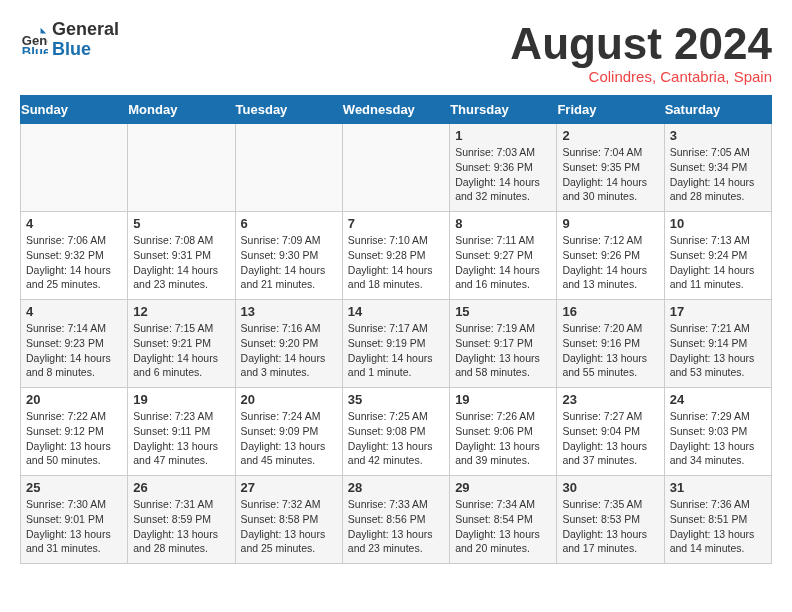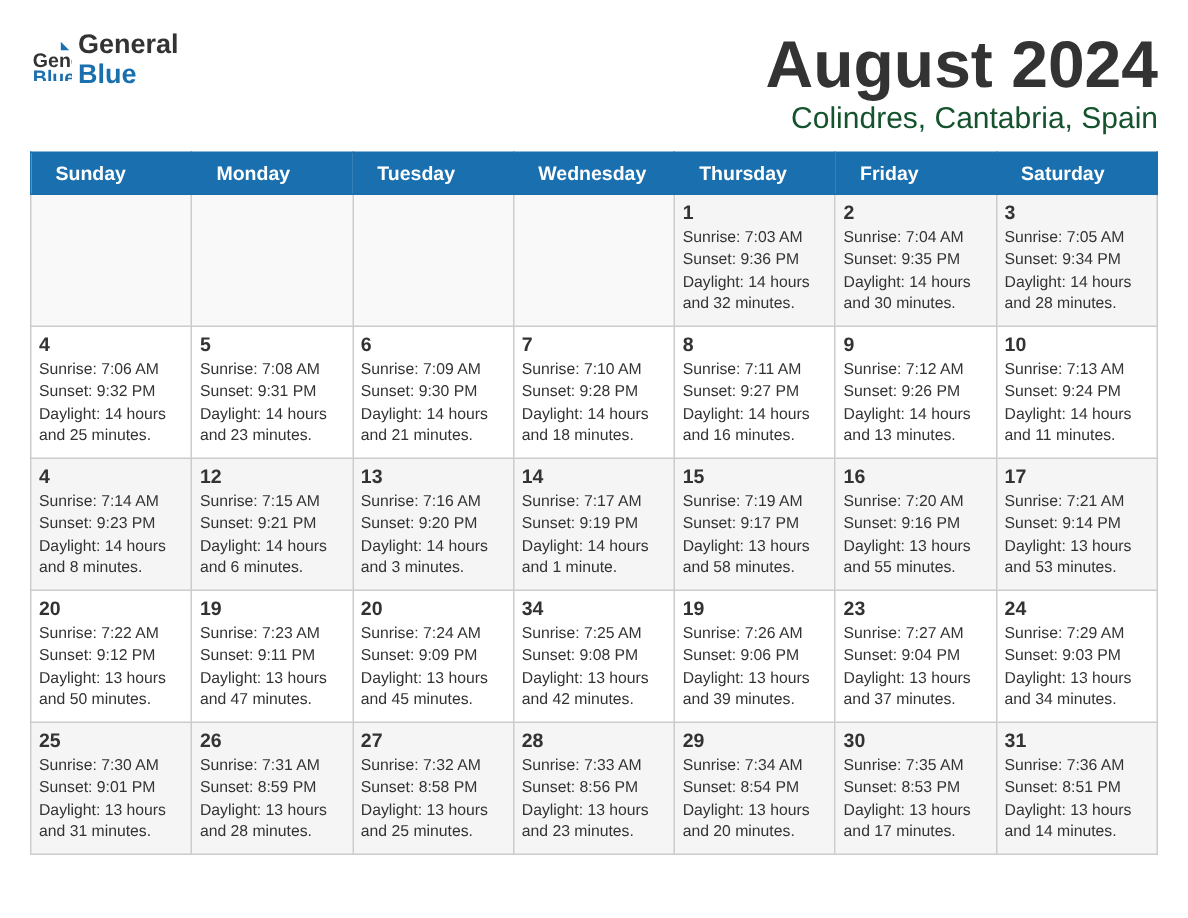--- a/index.html
+++ b/index.html
@@ -34,32 +34,32 @@
     .title-block {
       text-align: right;
     }
     .month-year {
       font-size: 44px;
       font-weight: bold;
       color: #333;
       line-height: 1.1;
     }
     .location {
-      font-size: 20px;
-      color: #14532d;
+      font-size: 15px;
+      color: #ef4444;
     }
     table {
       width: 100%;
       border-collapse: collapse;
       font-size: 11px;
     }
     thead tr th {
       background-color: #1a6faf;
       color: #fff;
-      padding: 6px 16px;
+      padding: 6px 0;
       text-align: left;
       font-size: 13px;
       font-weight: bold;
       border: 1px solid #1a6faf;
     }
     tbody tr td {
       border: 1px solid #ccc;
       vertical-align: top;
       padding: 4px 5px;
       width: calc(100% / 7);
@@ -208,21 +208,21 @@
         </td>
         <td>
           <div class="day-number">19</div>
           <div class="day-info">Sunrise: 7:23 AM<br>Sunset: 9:11 PM<br>Daylight: 13 hours<br>and 47 minutes.</div>
         </td>
         <td>
           <div class="day-number">20</div>
           <div class="day-info">Sunrise: 7:24 AM<br>Sunset: 9:09 PM<br>Daylight: 13 hours<br>and 45 minutes.</div>
         </td>
         <td>
-          <div class="day-number">34</div>
+          <div class="day-number">35</div>
           <div class="day-info">Sunrise: 7:25 AM<br>Sunset: 9:08 PM<br>Daylight: 13 hours<br>and 42 minutes.</div>
         </td>
         <td>
           <div class="day-number">19</div>
           <div class="day-info">Sunrise: 7:26 AM<br>Sunset: 9:06 PM<br>Daylight: 13 hours<br>and 39 minutes.</div>
         </td>
         <td>
           <div class="day-number">23</div>
           <div class="day-info">Sunrise: 7:27 AM<br>Sunset: 9:04 PM<br>Daylight: 13 hours<br>and 37 minutes.</div>
         </td>

